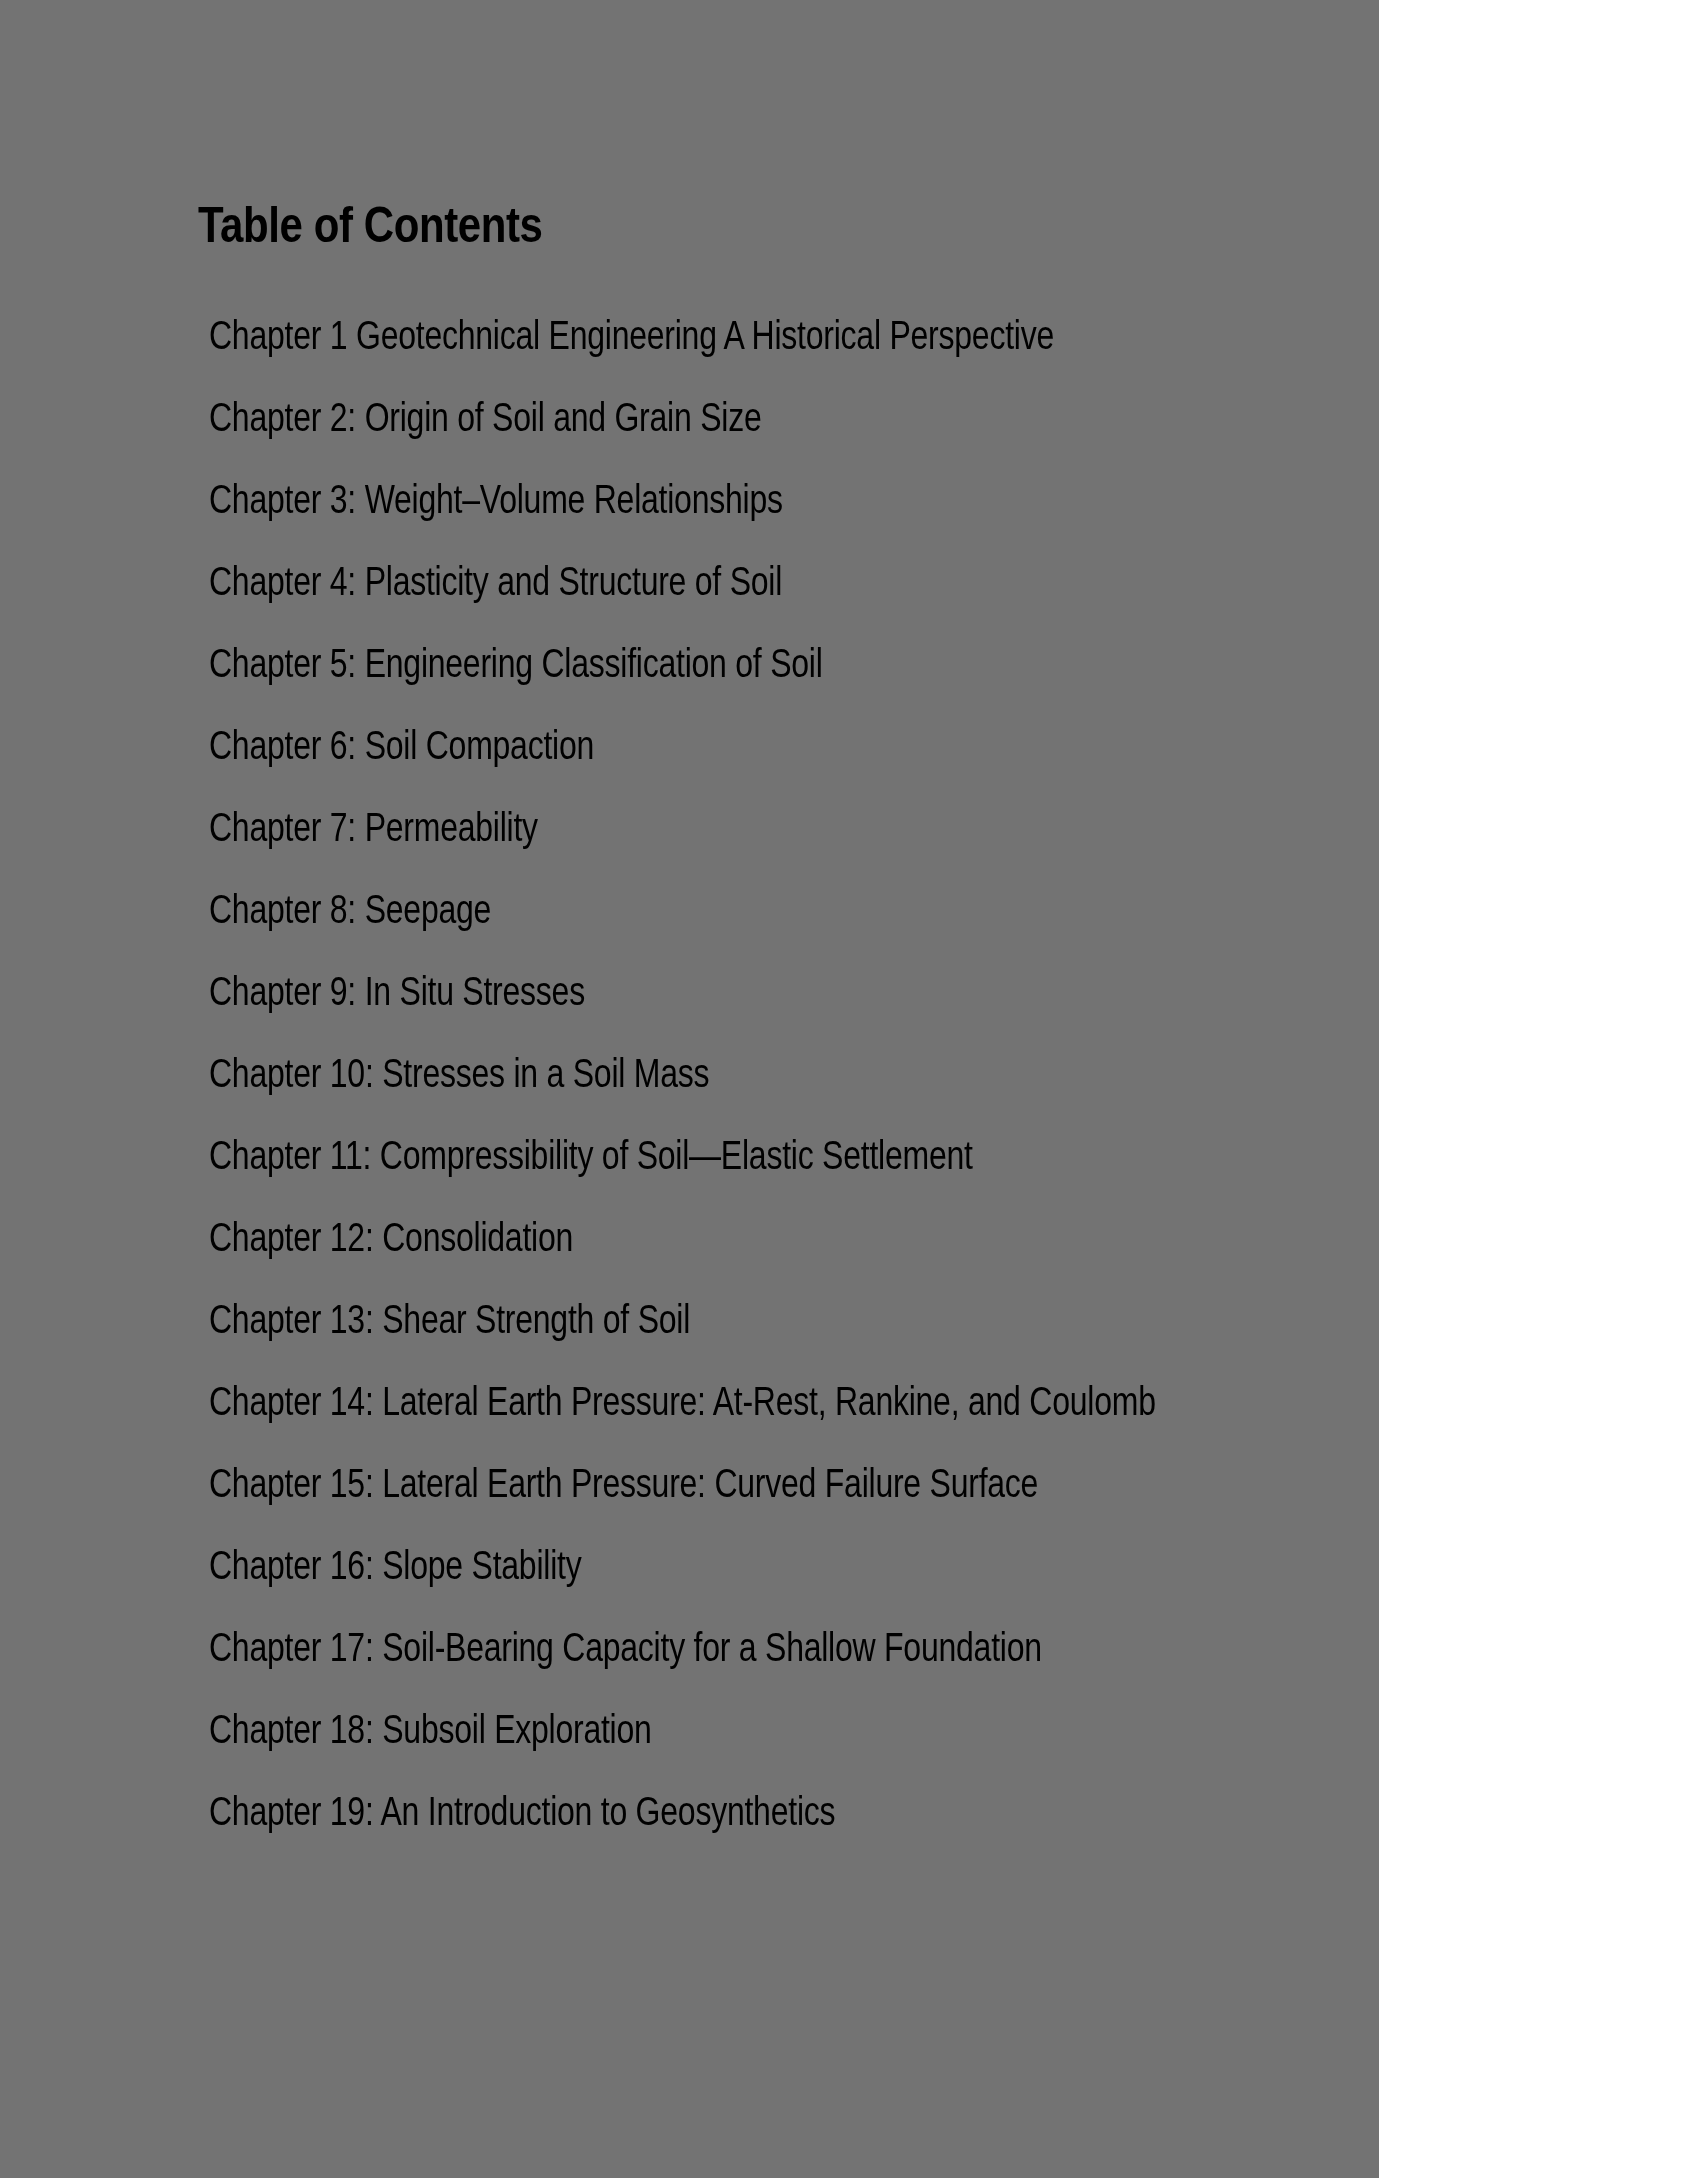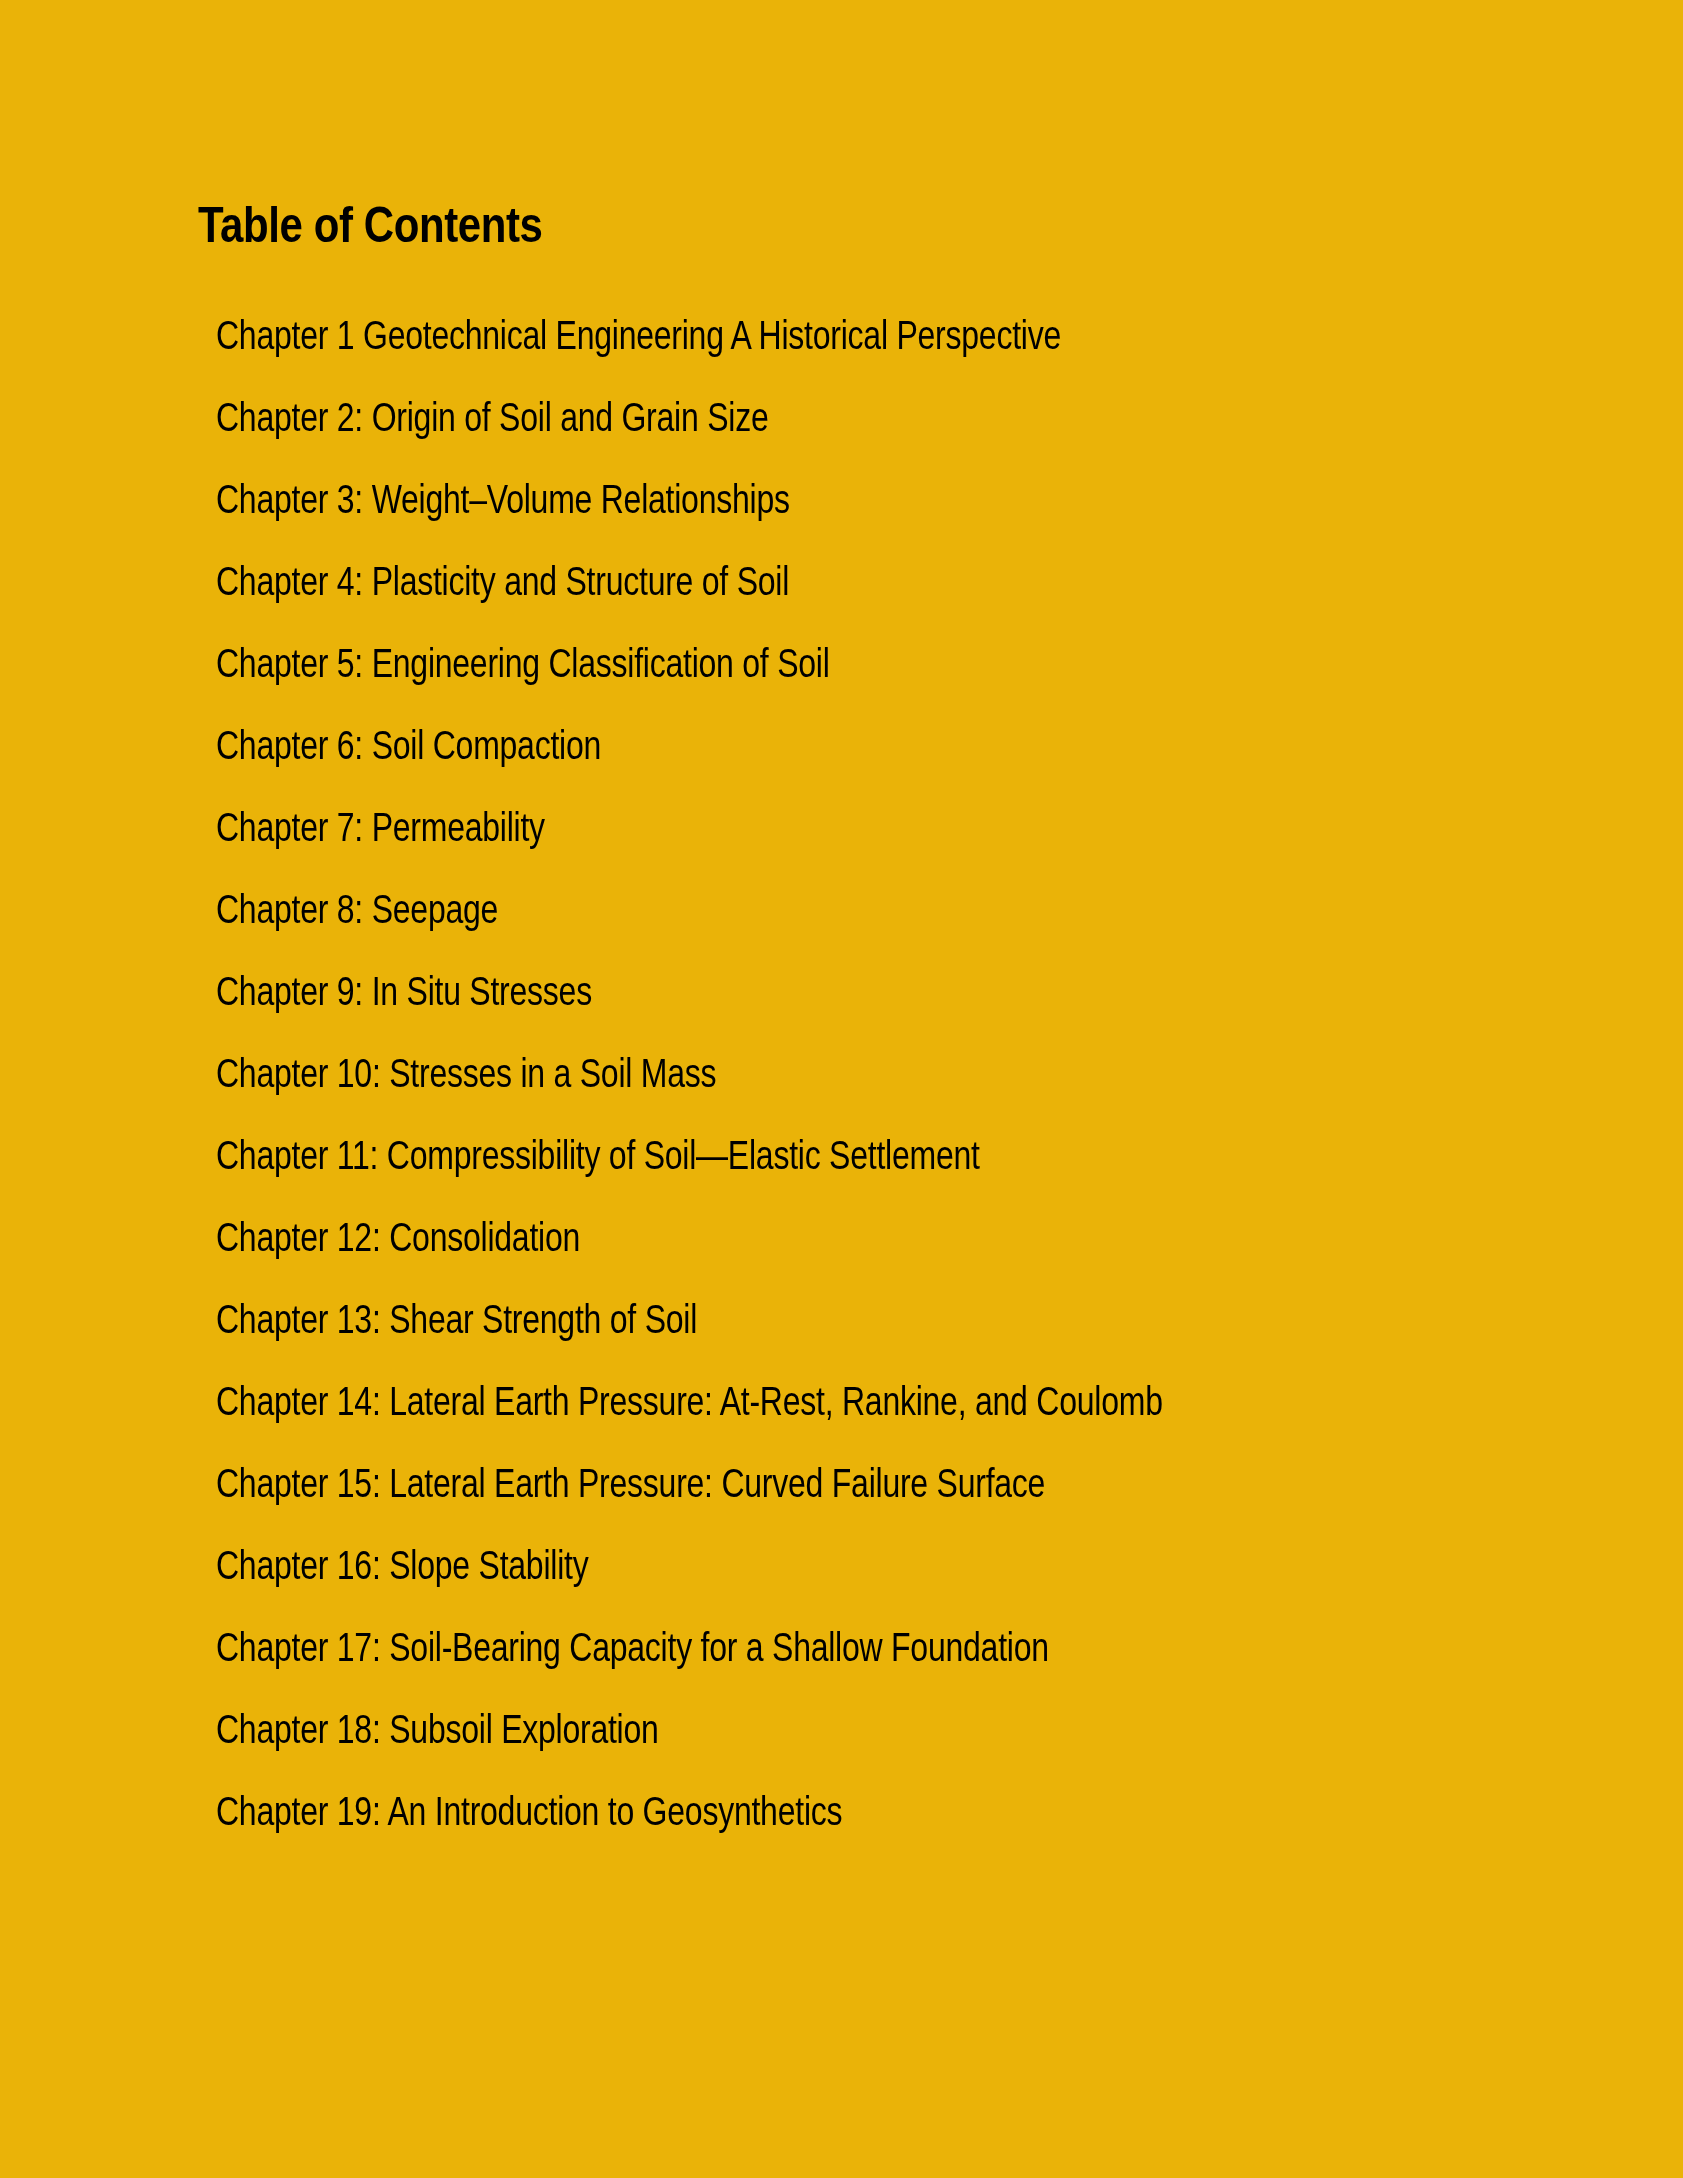--- a/index.html
+++ b/index.html
@@ -8,44 +8,44 @@
   }
   body {
     width: 1683px;
     height: 2178px;
     background: #ffffff;
     color: #000000;
     font-family: "Liberation Sans", sans-serif;
   }
   .page {
     position: relative;
-    width: 1683px;
+    width: 1379px;
     height: 2178px;
-    background: #eab308;
+    background: #737373;
     overflow: hidden;
   }
   .content {
     position: absolute;
     left: 198px;
     top: 196px;
     right: 139px;
   }
   .toc-title {
     margin: 0 0 57px 0;
     font-size: 50px;
     font-weight: 700;
     line-height: 59px;
     letter-spacing: -0.5px;
     white-space: nowrap;
     transform: scaleX(0.84);
     transform-origin: 0 50%;
   }
   .toc-list {
     list-style: none;
-    margin: 18px;
+    margin: 11px;
     padding: 0;
   }
   .toc-entry {
     font-size: 40px;
     font-weight: 400;
     line-height: 46px;
     margin: 0 0 36px 0;
     letter-spacing: -0.3px;
     white-space: nowrap;
     transform: scaleX(0.80);

